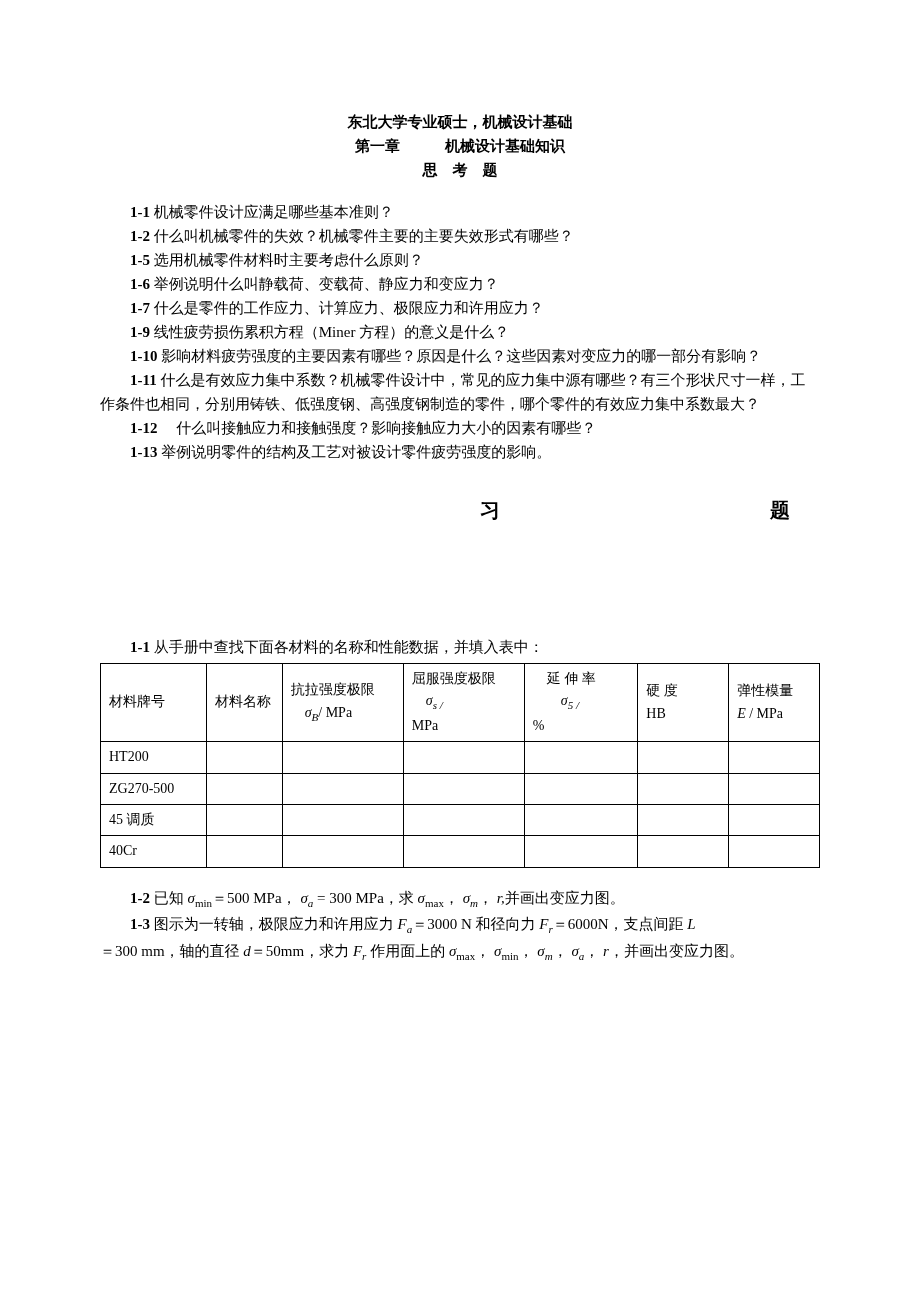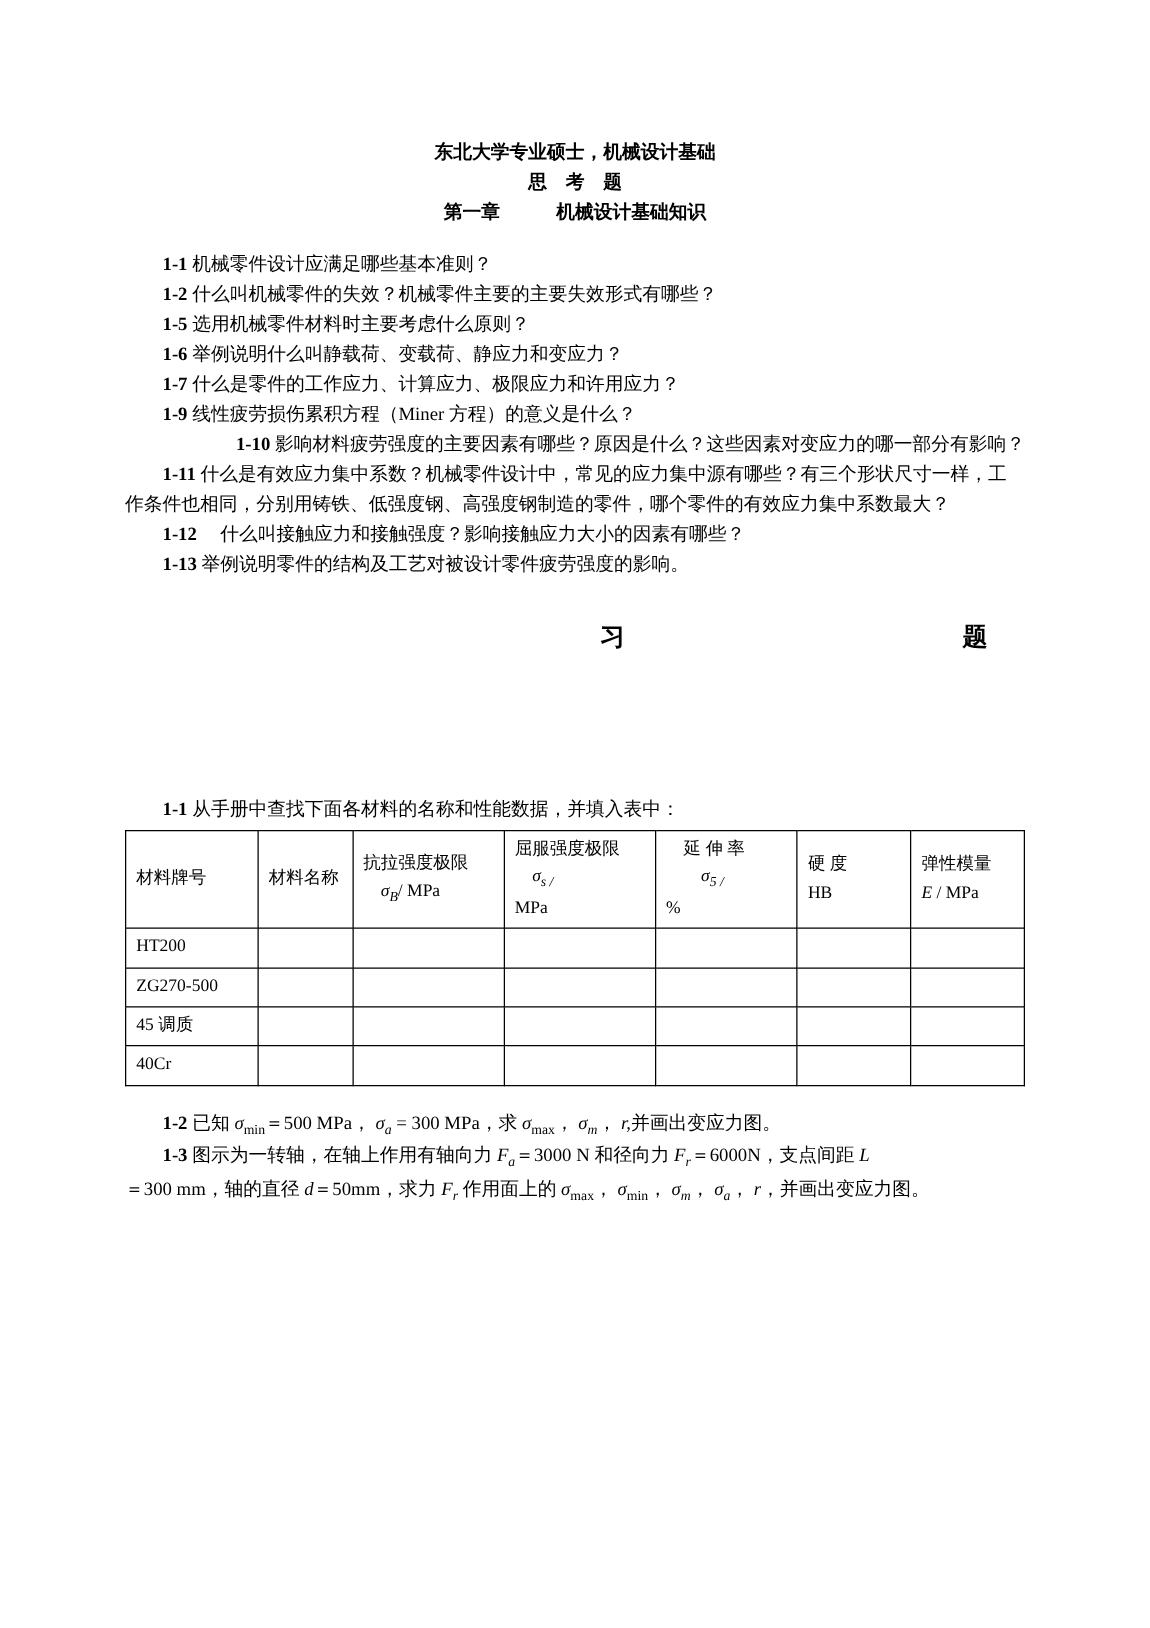--- a/index.html
+++ b/index.html
@@ -67,35 +67,35 @@
     .italic {
       font-style: italic;
     }
   </style>
 </head>
 <body>
 
 <div class="page">
 
   <div class="center">东北大学专业硕士，机械设计基础</div>
-  <div class="center">思　考　题</div>
   <div class="center">
     <span>第一章</span>　　　<span>机械设计基础知识</span>
   </div>
+  <div class="center">思　考　题</div>
 
   <div style="height:18px;"></div>
 
   <div id="qa-container">
       <div class="question"><span class="num">1-1</span><span>  机械零件设计应满足哪些基本准则？</span></div>
       <div class="question"><span class="num">1-2</span><span>  什么叫机械零件的失效？机械零件主要的主要失效形式有哪些？</span></div>
       <div class="question"><span class="num">1-5</span><span>  选用机械零件材料时主要考虑什么原则？</span></div>
       <div class="question"><span class="num">1-6</span><span>  举例说明什么叫静载荷、变载荷、静应力和变应力？</span></div>
       <div class="question"><span class="num">1-7</span><span>  什么是零件的工作应力、计算应力、极限应力和许用应力？</span></div>
       <div class="question"><span class="num">1-9</span><span>  线性疲劳损伤累积方程（Miner 方程）的意义是什么？</span></div>
-      <div class="question" style="text-indent: 2em; text-align: right;"><span class="num">1-10</span><span>  影响材料疲劳强度的主要因素有哪些？原因是什么？这些因素对变应力的哪一部分有影响？</span></div>
+      <div class="question" style="text-indent: 2em;"><span class="num">1-10</span><span>  影响材料疲劳强度的主要因素有哪些？原因是什么？这些因素对变应力的哪一部分有影响？</span></div>
       <div class="question" style="text-indent: 2em;"><span class="num">1-11</span><span>  什么是有效应力集中系数？机械零件设计中，常见的应力集中源有哪些？有三个形状尺寸一样，工作条件也相同，分别用铸铁、低强度钢、高强度钢制造的零件，哪个零件的有效应力集中系数最大？</span></div>
       <div class="question"><span class="num">1-12</span><span>　 什么叫接触应力和接触强度？影响接触应力大小的因素有哪些？</span></div>
       <div class="question"><span class="num">1-13</span><span>  举例说明零件的结构及工艺对被设计零件疲劳强度的影响。</span></div>
     </div>
 
   <div class="big-heading">
     <span style="display:inline-block;width:100%;">
       <span style="float:left;margin-left:380px;">习</span>
       <span style="float:right;margin-right:30px;">题</span>
     </span>
@@ -177,19 +177,19 @@
       </tbody>
   </table>
 
   <div style="height:18px;"></div>
 
   <div class="question">
     <span class="num">1-2</span><span>  已知 </span><span class="italic">σ</span><span class="sub">min</span><span>＝500 MPa， </span><span class="italic">σ</span><span class="italic sub">a</span><span> = 300 MPa，求  </span><span class="italic">σ</span><span class="sub">max</span><span>， </span><span class="italic">σ</span><span class="italic sub">m</span><span>， </span><span class="italic">r,</span><span>并画出变应力图。</span>
   </div>
 
   <div class="question">
-    <span class="num">1-3</span><span>  图示为一转轴，在轴上作用有轴向力 </span><span class="italic">F</span><span class="italic sub">a</span><span>＝3000 N 和径向力 </span><span class="italic">F</span><span class="italic sub">r</span><span>＝6000N，支点间距 </span><span class="italic">L</span>
+    <span class="num">1-3</span><span>  图示为一转轴，极限应力和许用应力 </span><span class="italic">F</span><span class="italic sub">a</span><span>＝3000 N 和径向力 </span><span class="italic">F</span><span class="italic sub">r</span><span>＝6000N，支点间距 </span><span class="italic">L</span>
   </div>
   <div class="question-cont">
     <span>＝300 mm，轴的直径 </span><span class="italic">d</span><span>＝50mm，求力 </span><span class="italic">F</span><span class="italic sub">r</span><span> 作用面上的 </span><span class="italic">σ</span><span class="sub">max</span><span>， </span><span class="italic">σ</span><span class="sub">min</span><span>， </span><span class="italic">σ</span><span class="italic sub">m</span><span>， </span><span class="italic">σ</span><span class="italic sub">a</span><span>， </span><span class="italic">r</span><span>，并画出变应力图。</span>
   </div>
 
 </div>
 
 </body></html>

